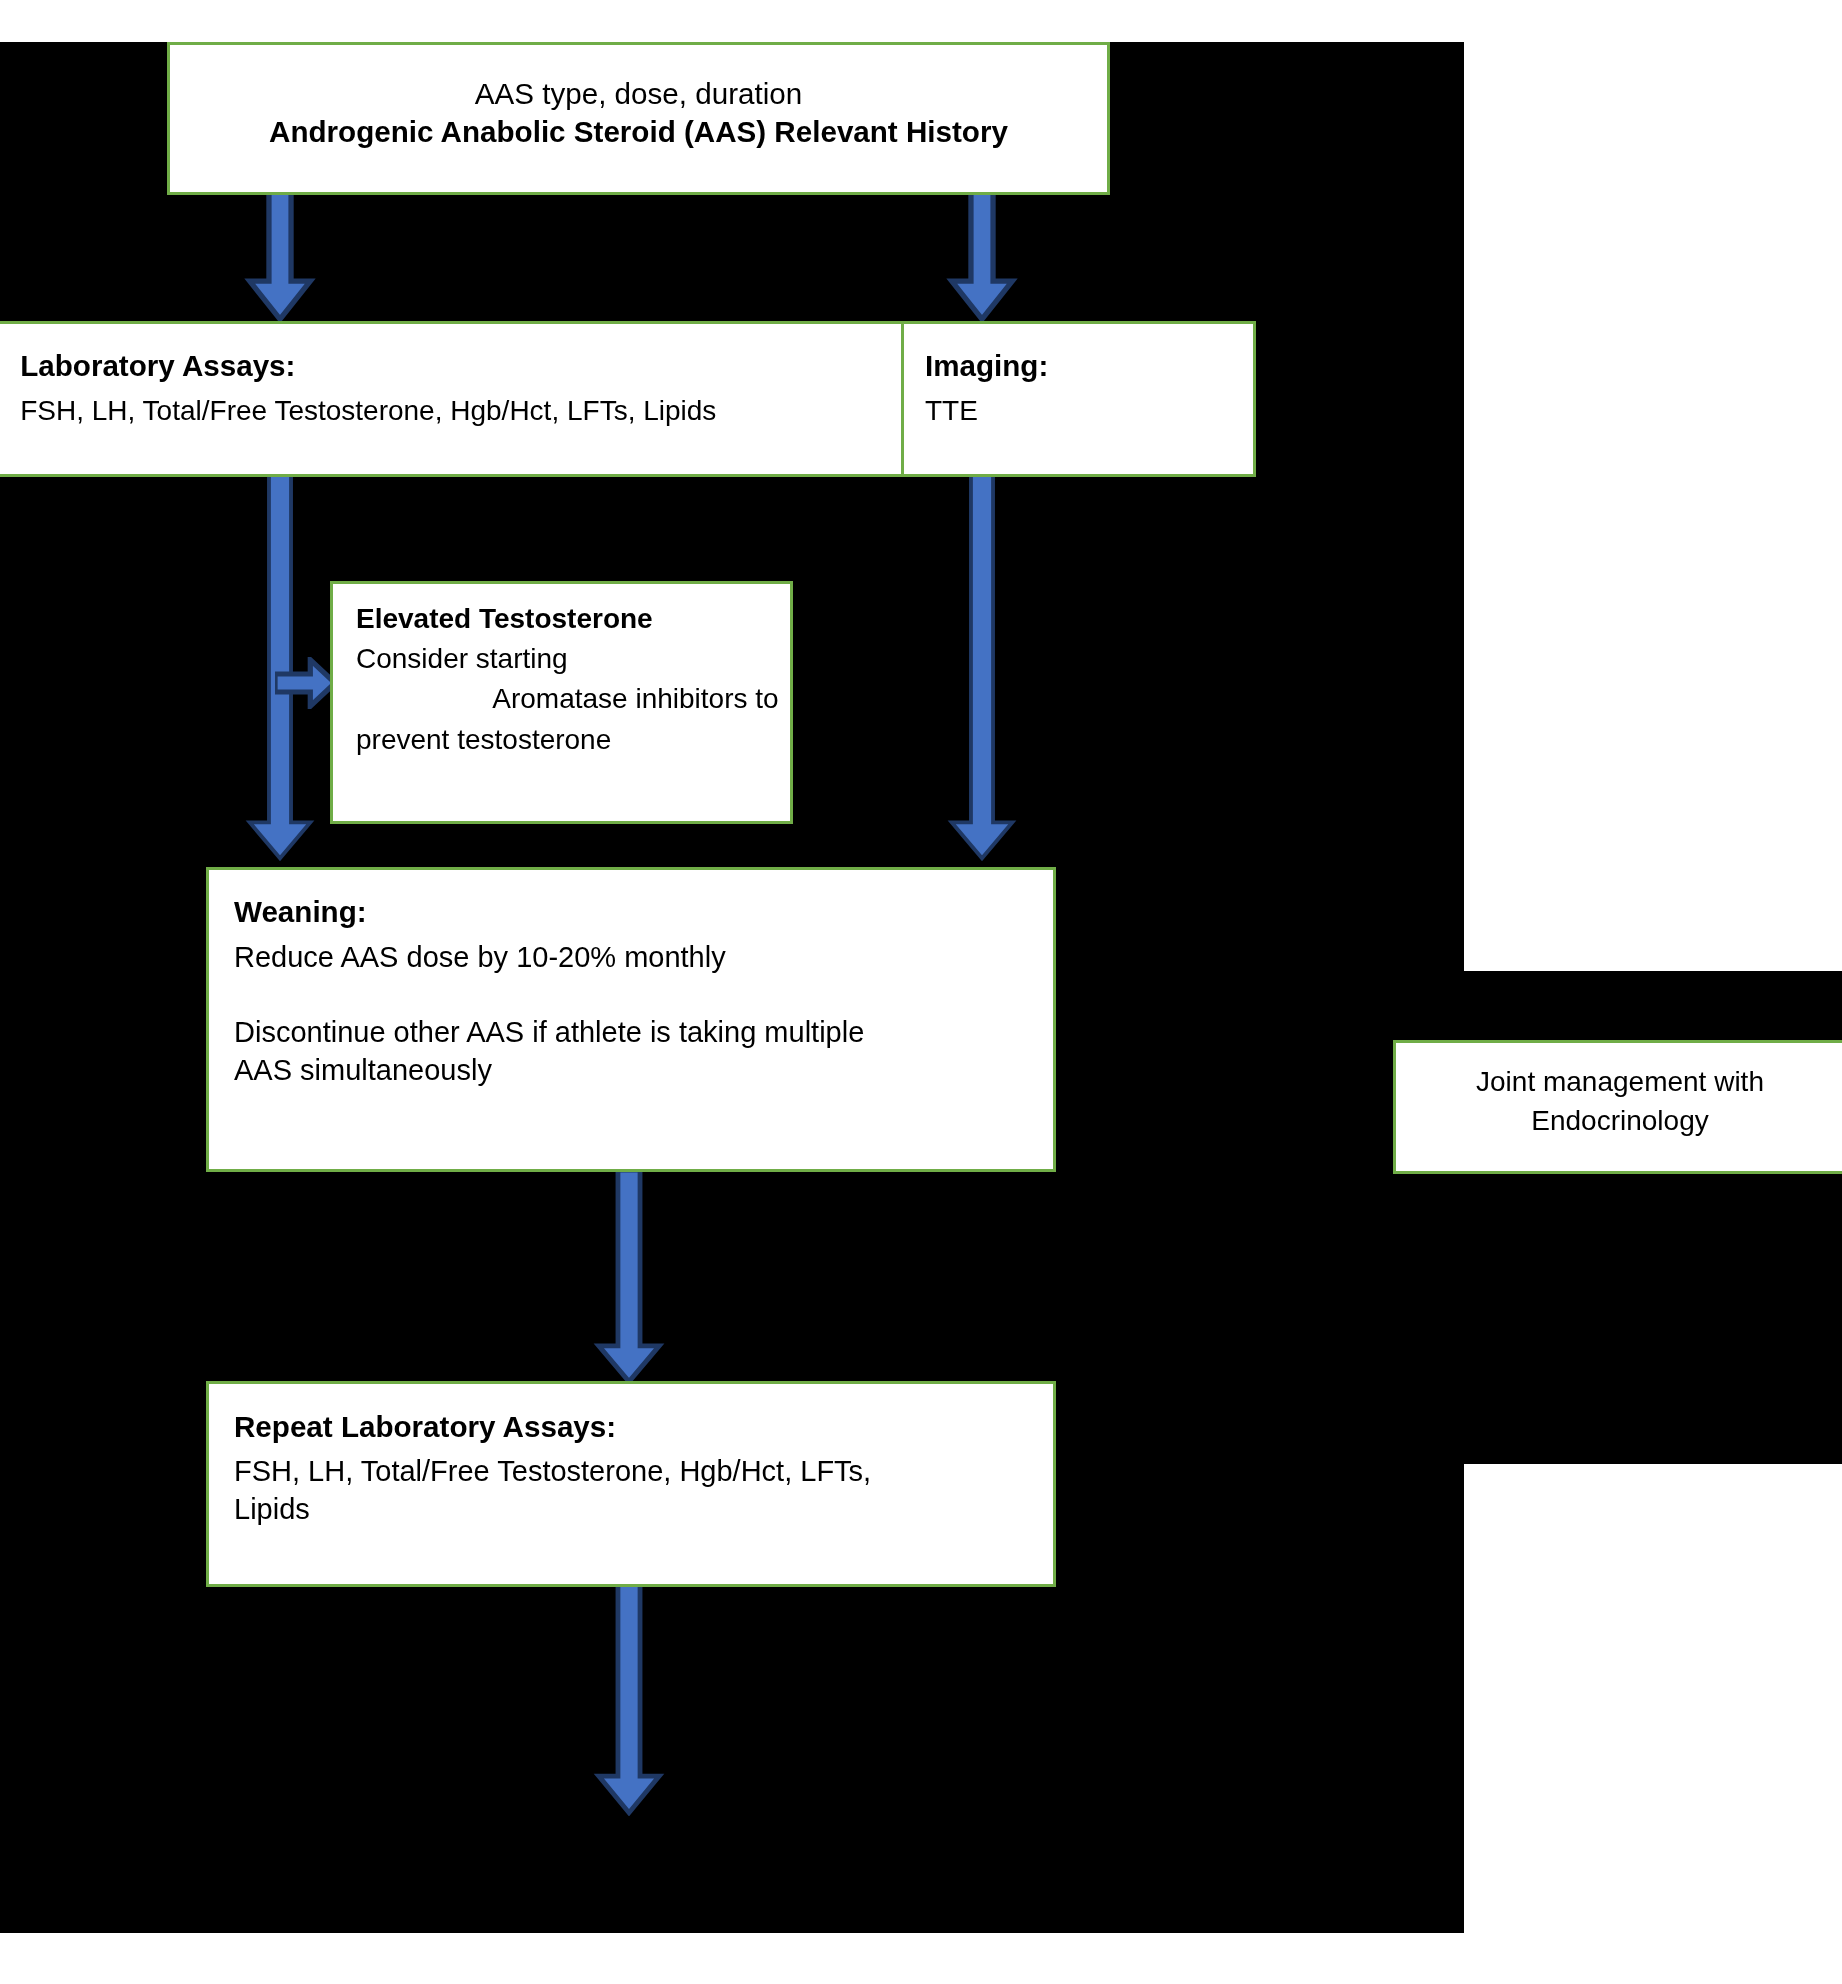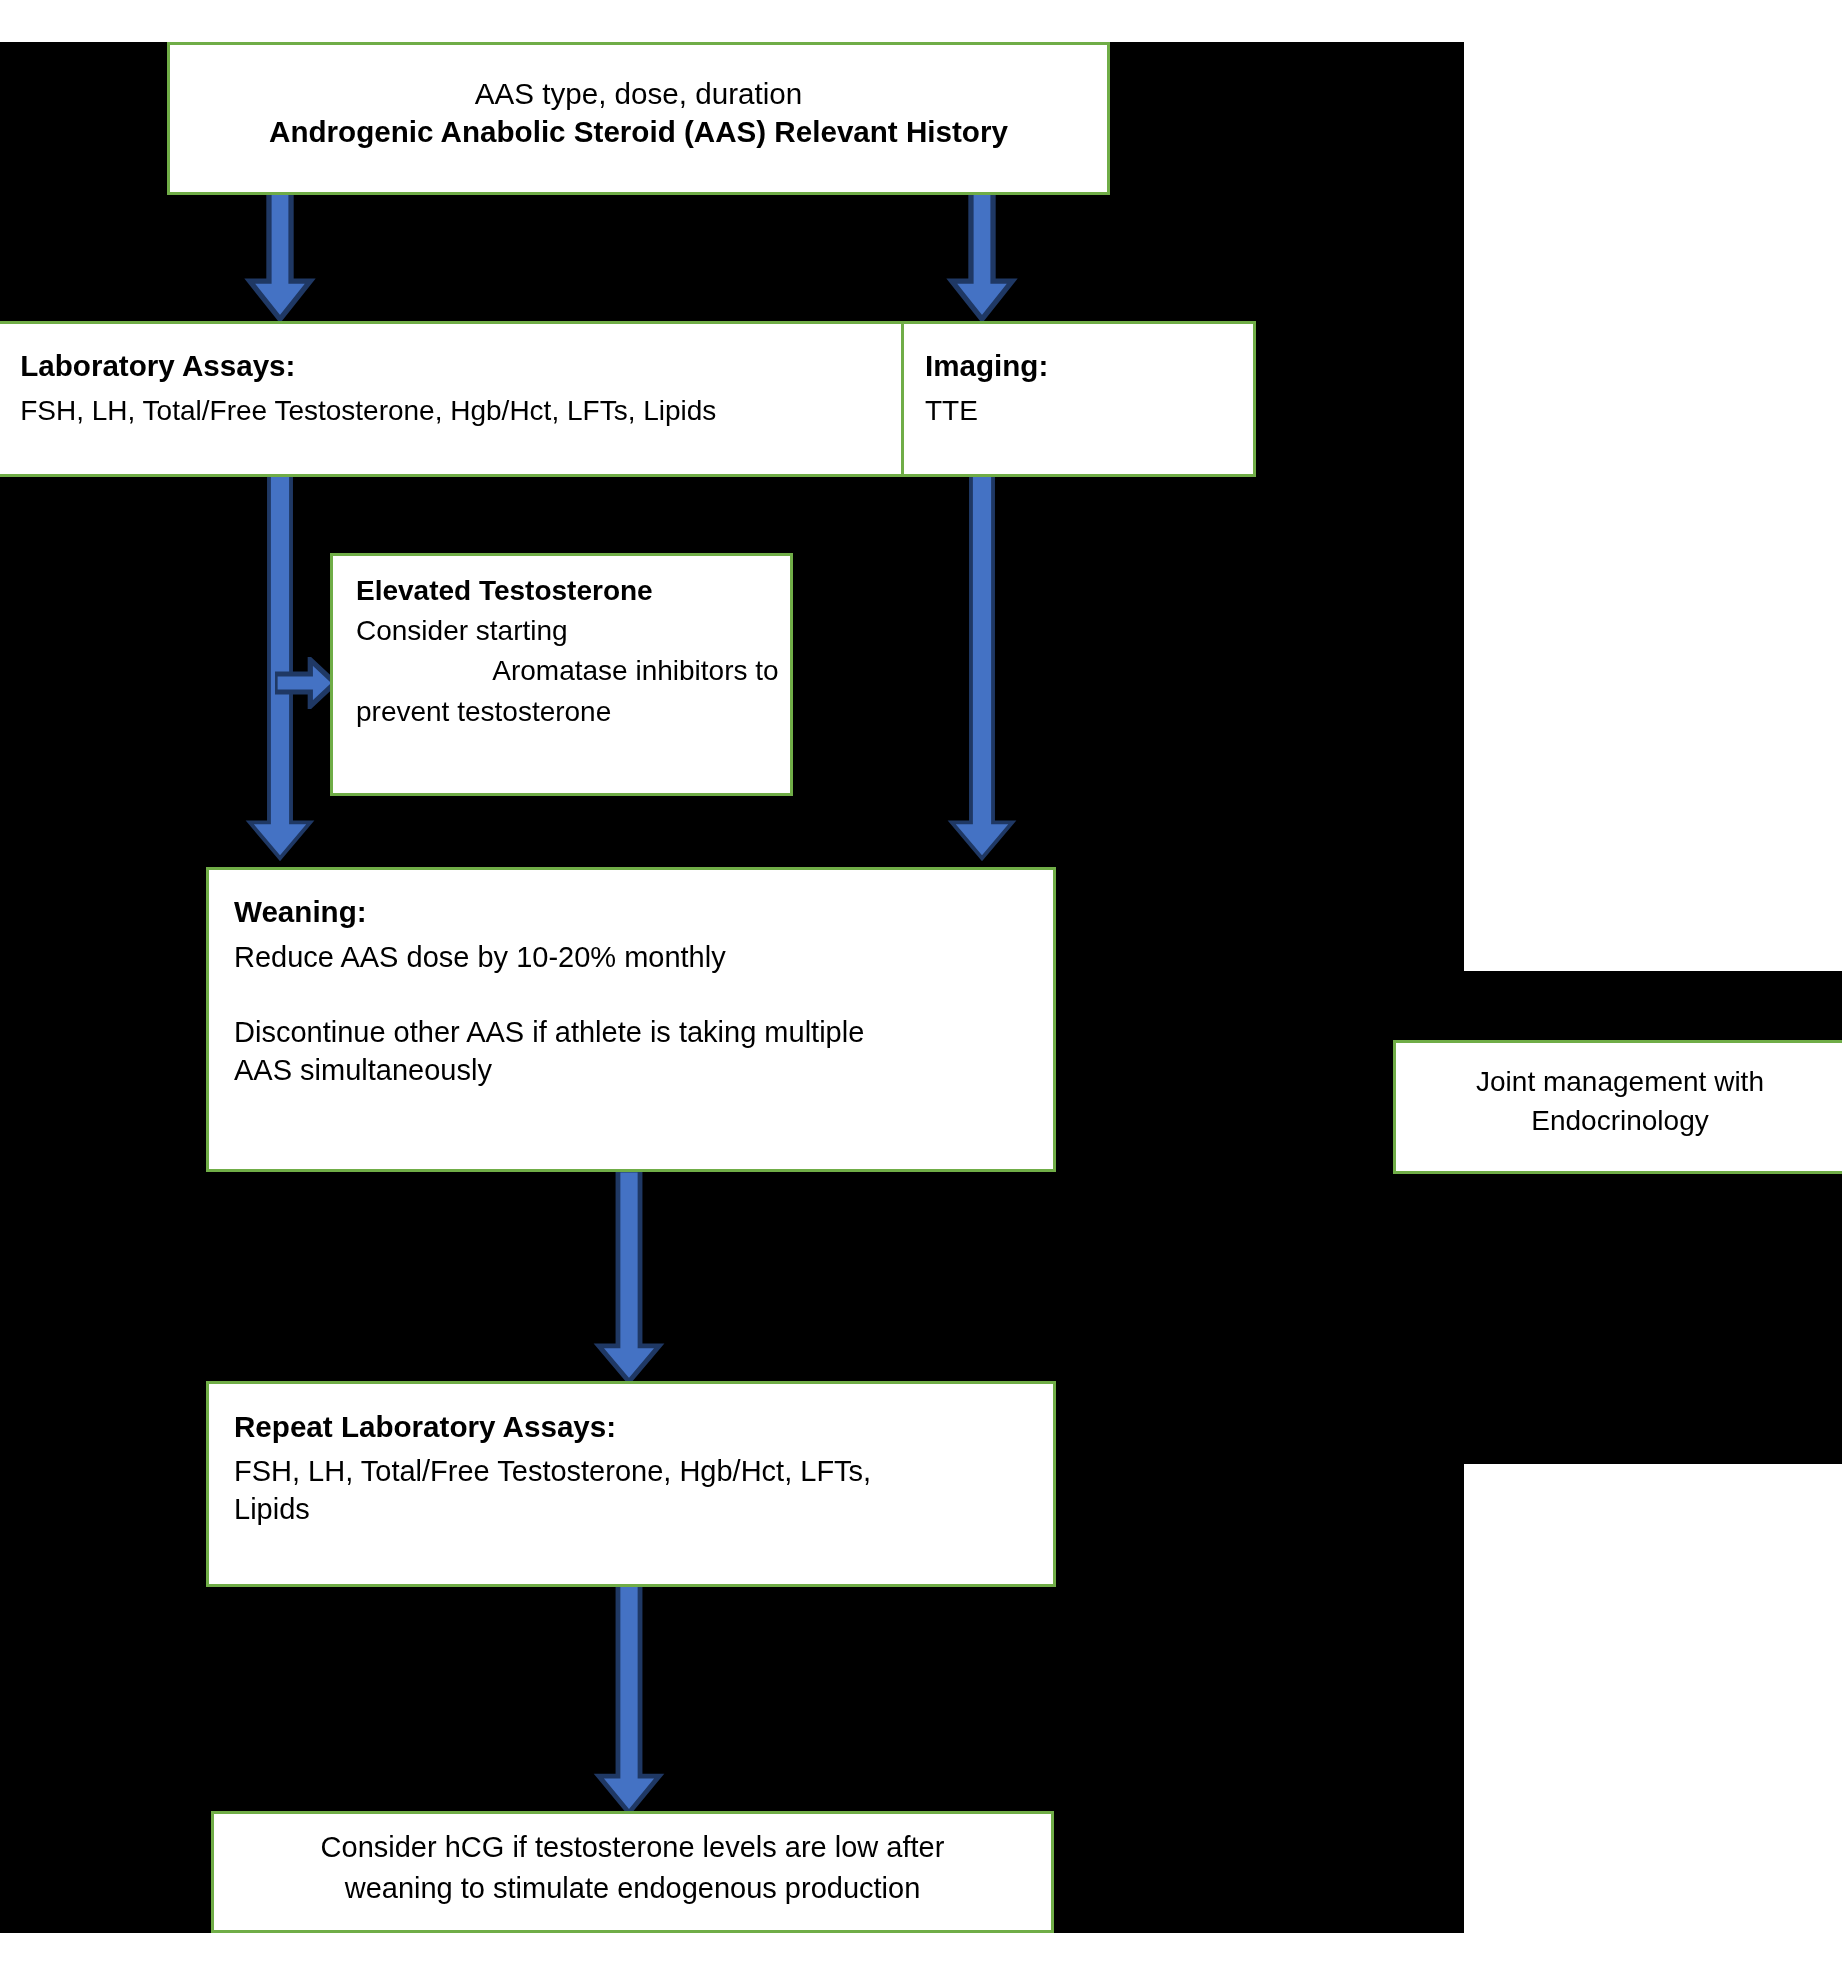--- a/index.html
+++ b/index.html
@@ -74,45 +74,41 @@
   <div class="box lft" style="left:-3.8px;top:321px;width:909px;height:156px;padding:23px 12.4px 0 21px;">
     <span class="ln b" style="font-size:29.6px;">Laboratory Assays:</span>
     <span class="ln" style="font-size:28px;margin-top:7.6px;">FSH, LH, Total/Free Testosterone, Hgb/Hct, LFTs, Lipids</span>
   </div>
 
   <div class="box lft" style="left:901px;top:321px;width:355px;height:156px;padding:23px 0 0 21px;">
     <span class="ln b" style="font-size:29.6px;">Imaging:</span>
     <span class="ln" style="font-size:28px;margin-top:7.6px;">TTE</span>
   </div>
 
-  <div class="box lft" style="left:330px;top:553px;width:463px;height:243px;padding:17px 11.4px 0 23px;">
+  <div class="box lft" style="left:330px;top:581px;width:463px;height:243px;padding:17px 11.4px 0 23px;">
     <span class="ln b" style="font-size:28px;">Elevated Testosterone</span>
     <span class="ln" style="font-size:28px;margin-top:3.8px;">Consider starting</span>
     <span class="ln" style="font-size:28px;margin-top:3.8px;text-align:right;">Aromatase inhibitors to</span>
     <span class="ln" style="font-size:28px;margin-top:3.8px;">prevent testosterone</span>
   </div>
 
   <div class="box lft" style="left:206px;top:867px;width:850px;height:305px;padding:23px 14.3px 0 25px;">
     <span class="ln b" style="font-size:29.6px;">Weaning:</span>
     <span class="ln" style="font-size:29px;margin-top:7.6px;">Reduce AAS dose by 10-20% monthly</span>
     <span class="ln" style="font-size:29px;">&nbsp;</span>
     <span class="ln" style="font-size:29px;">Discontinue other AAS if athlete is taking multiple</span>
     <span class="ln" style="font-size:29px;">AAS simultaneously</span>
   </div>
 
   <div class="box lft" style="left:206px;top:1381px;width:850px;height:206px;padding:24px 14.3px 0 25px;">
     <span class="ln b" style="font-size:29.6px;">Repeat Laboratory Assays:</span>
     <span class="ln" style="font-size:29px;margin-top:6.7px;"> FSH, LH, Total/Free Testosterone, Hgb/Hct, LFTs,</span>
     <span class="ln" style="font-size:29px;">Lipids</span>
   </div>
 
-  <div class="box ctr" style="left:211px;top:1811px;width:843px;height:122px;padding:15.3px 14.3px 0 14.3px;">
-    <span class="ln" style="font-size:29px;">Consider hCG if testosterone levels are low after</span>
-    <span class="ln" style="font-size:29px;margin-top:2.9px;">weaning to stimulate endogenous production</span>
-  </div>
 
   <div class="box ctr" style="left:1393px;top:1040px;width:454px;height:134px;padding:21px 12.4px 0 12.4px;">
     <span class="ln" style="font-size:28px;">Joint management with</span>
     <span class="ln" style="font-size:28px;margin-top:2.9px;">Endocrinology</span>
   </div>
 
 </div>
 
 
 </body></html>

